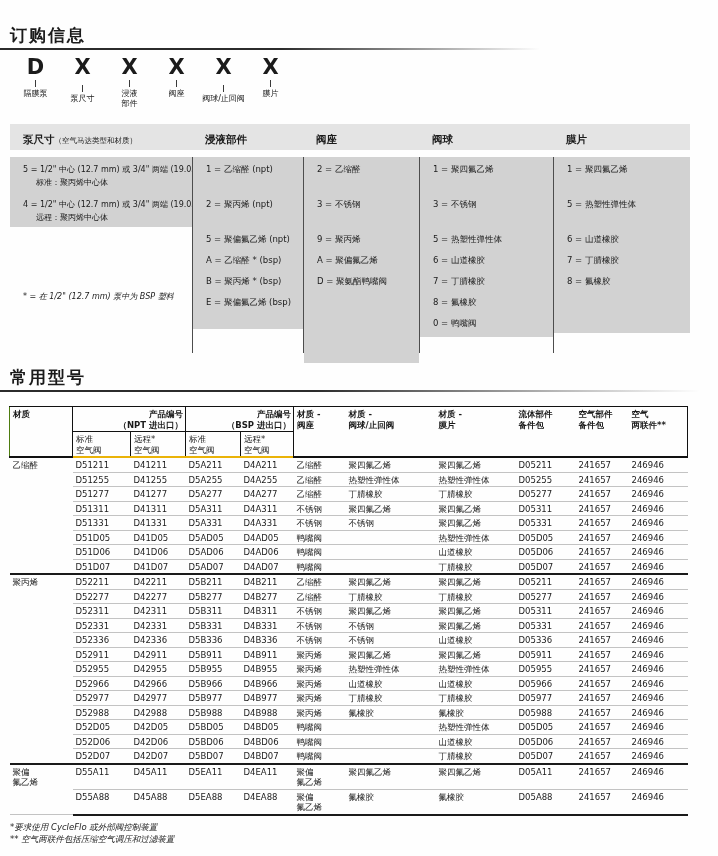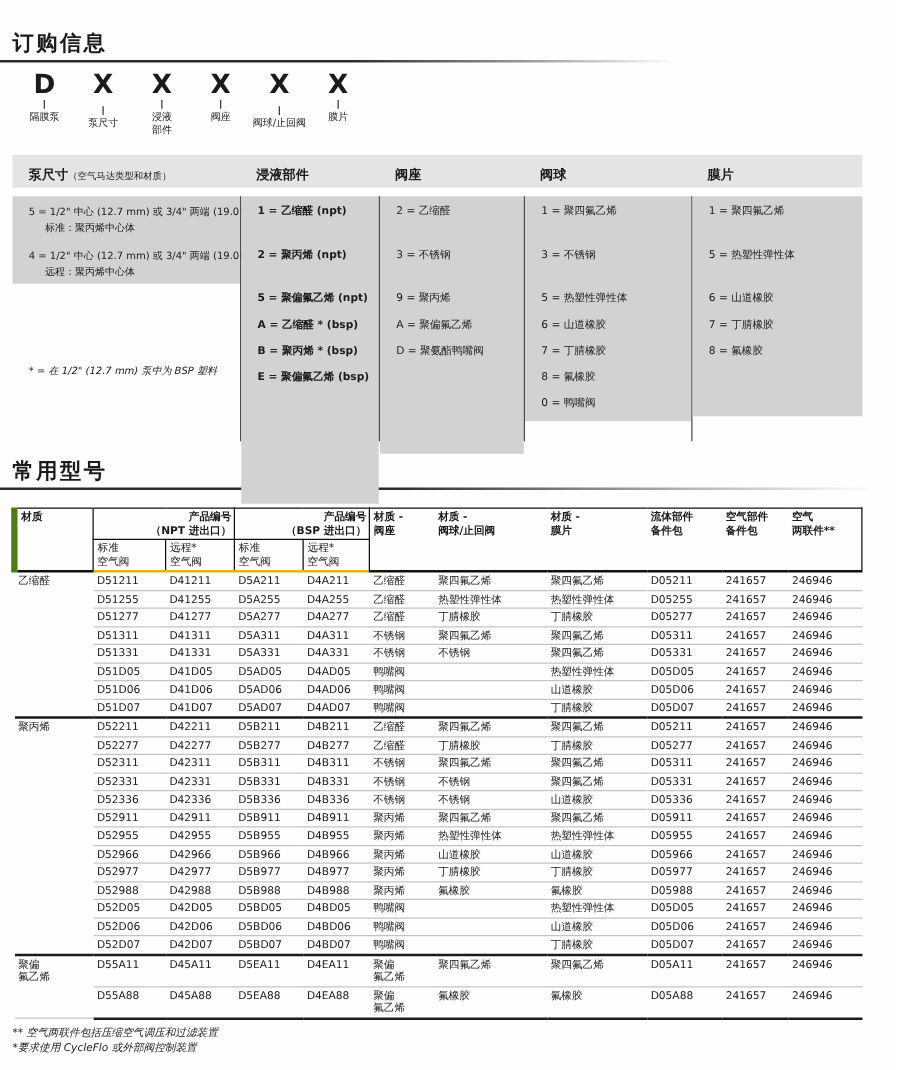--- a/index.html
+++ b/index.html
@@ -26,39 +26,39 @@
   .opt-header{display:flex;background:#e4e4e4;height:26px;align-items:center;}
   .oh{box-sizing:border-box;padding-left:13px;white-space:nowrap;}
   .oh .tt{font-size:10.5px;font-weight:bold;}
   .oh .note{font-size:7.5px;}
   .oc0{width:182px;}.oc1{width:111px;}.oc2{width:116px;}.oc3{width:134px;}.oc4{width:137px;}
   .opt-body{display:flex;margin-top:7px;height:196px;}
   .opt-col{box-sizing:border-box;position:relative;}
   .opt-col + .opt-col{border-left:1px solid #4d4d4d;}
   .opt-gray{background:#d2d2d2;box-sizing:border-box;padding:6px 4px 0 13px;}
   .oc0 .opt-gray{height:70px;}
-  .oc1 .opt-gray{height:246px;font-weight:bold;}
+  .oc1 .opt-gray{height:172px;}
   .oc2 .opt-gray{height:206px;}
   .oc3 .opt-gray{height:180px;}
   .oc4 .opt-gray{height:176px;}
   .oi{font-size:8.5px;line-height:13px;margin-bottom:8px;white-space:nowrap;}
   .oi.wide{margin-bottom:22px;}
   .pump-item{font-size:8px;line-height:13px;margin-bottom:9px;}
   .pump-item .l1{white-space:nowrap;}
   .pump-item .l2{padding-left:13px;white-space:nowrap;}
   .opt-foot{position:absolute;left:13px;top:134px;font-size:8px;font-style:italic;white-space:nowrap;}
   
   table.models{margin:14px 0 0 9px;border-collapse:collapse;table-layout:fixed;width:678px;}
   table.models td{
     font-size:8.5px;line-height:10.5px;padding:2px 2px 1px 3px;
     vertical-align:top;white-space:pre-line;overflow:hidden;
   }
   tr.h1 td{border-top:1px solid #111;}
   td.hc{vertical-align:bottom;font-weight:bold;border-bottom:2px solid #111;}
-  td.mat-h{border-left:5px solid #4d7c0f;}
+  td.mat-h{border-left:1px solid #4d7c0f;}
   td.hlast{border-right:1px solid #111;}
   td.grp{border:1px solid #111;text-align:right;font-weight:bold;vertical-align:middle;line-height:10px;}
   td.sub{border-left:1px solid #111;border-right:1px solid #111;border-bottom:2px solid #eab308;font-weight:normal;vertical-align:bottom;line-height:10px;}
   tbody.mrows td{border-bottom:1px solid #c3c3c3;}
   tbody.mrows tr.group-start td{border-top:2px solid #1a1a1a;}
   tbody.mrows tr:last-child td{border-bottom:2px solid #1a1a1a;}
   td.mat{font-size:8.5px;}
   
   .notes{margin:5px 0 0 10px;font-size:8.5px;font-style:italic;line-height:12px;}
 </style>
@@ -496,17 +496,17 @@
           <td>氟橡胶</td>
           <td>氟橡胶</td>
           <td>D05A88</td>
           <td>241657</td>
           <td>246946</td>
         </tr>
       </tbody>
   </table>
 
   <div class="notes">
+    <div>*要求使用 CycleFlo 或外部阀控制装置</div>
     <div>** 空气两联件包括压缩空气调压和过滤装置</div>
-    <div>*要求使用 CycleFlo 或外部阀控制装置</div>
   </div>
 
 </div>
 
 </body></html>

